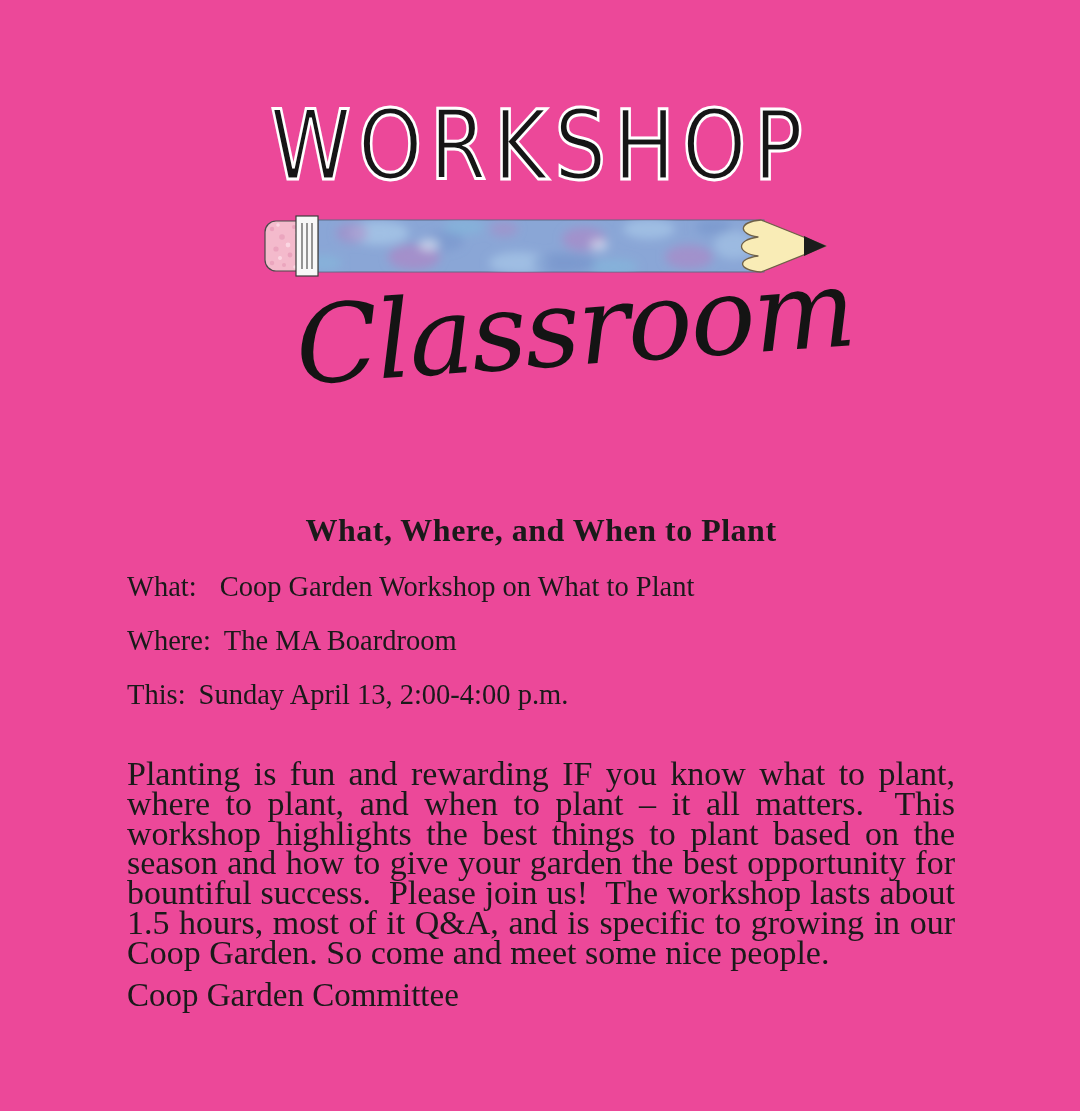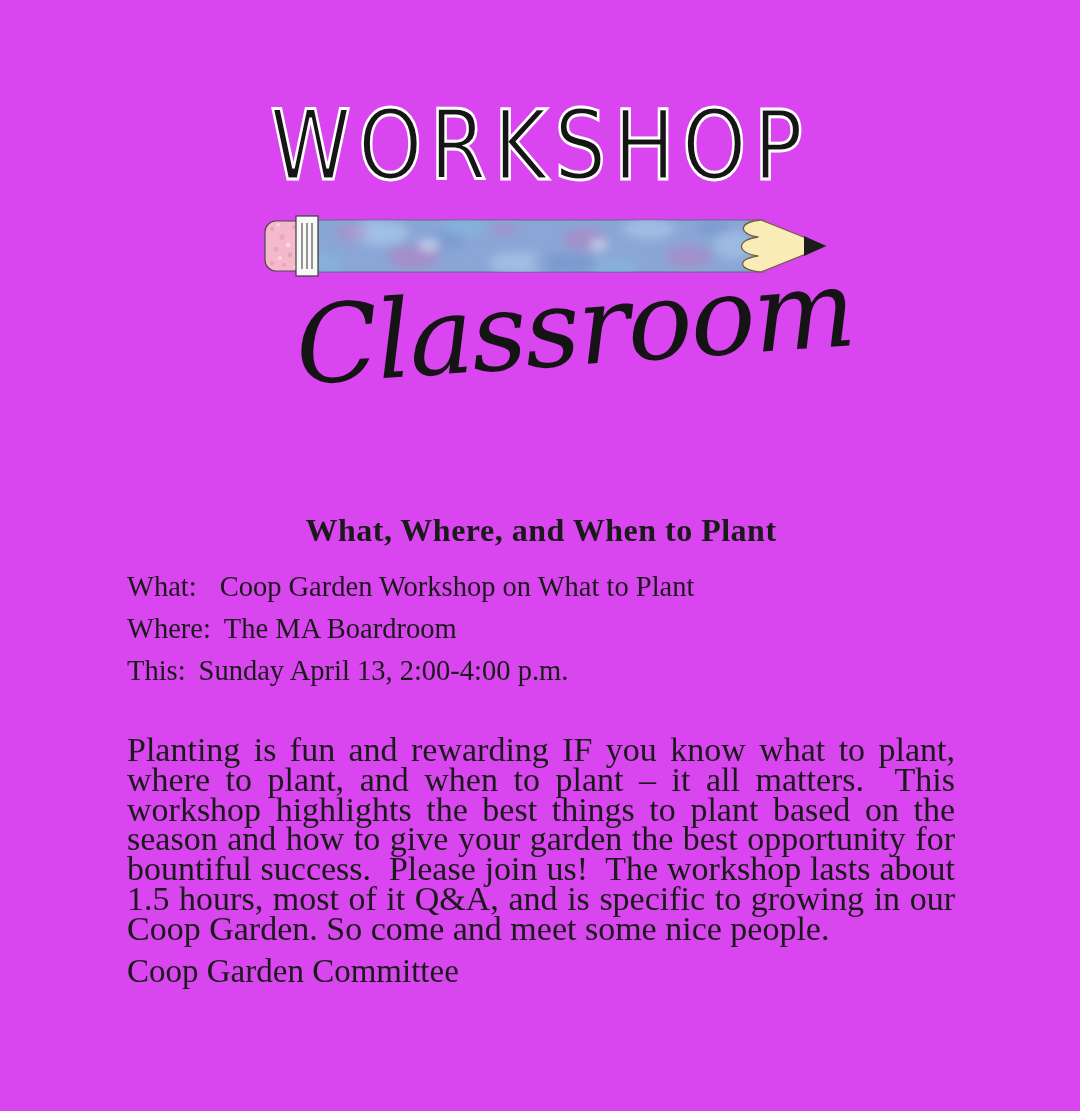--- a/index.html
+++ b/index.html
@@ -1,20 +1,20 @@
 <!DOCTYPE html>
 <html><head>
 <meta charset="utf-8">
 <style>
   html, body { margin: 0; padding: 0; background: #ffffff; }
   .page {
     position: relative;
     width: 1080px;
     height: 1111px;
-    background: #d946ef;
+    background: #ec4899;
     overflow: hidden;
     font-family: "Liberation Serif", serif;
     color: #1a1a1a;
   }
 
   
   .wordmark {
     position: absolute;
     top: 98px;
     left: 50%;
@@ -59,21 +59,21 @@
     width: 828px;
   }
   .event-title {
     margin: 0 0 22px 0;
     text-align: center;
     font-size: 32px;
     font-weight: bold;
     font-family: "Liberation Serif", serif;
     letter-spacing: 0.5px;
   }
-  .details { display: flex; flex-direction: column; gap: 11px; margin-bottom: 49px; }
+  .details { display: flex; flex-direction: column; gap: 23px; margin-bottom: 49px; }
   .detail-row { font-size: 28.5px; line-height: 31px; }
   .detail-label { display: inline-block; }
   .detail-value { display: inline-block; margin-left: 13px; }
   .detail-row.wide-gap .detail-value { margin-left: 23px; }
 
   .event-description {
     font-size: 34px;
     line-height: 29.8px;
     text-align: justify;
     text-justify: inter-word;

